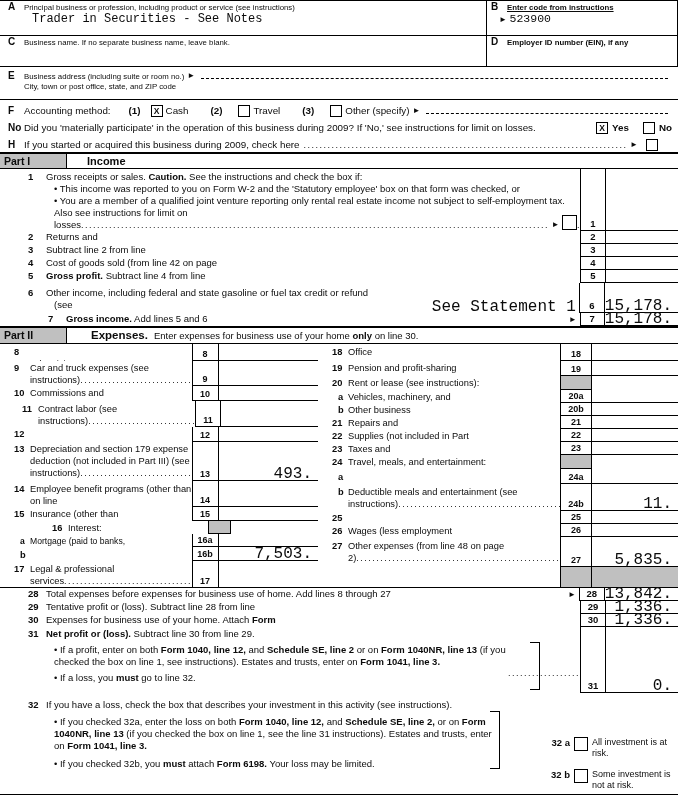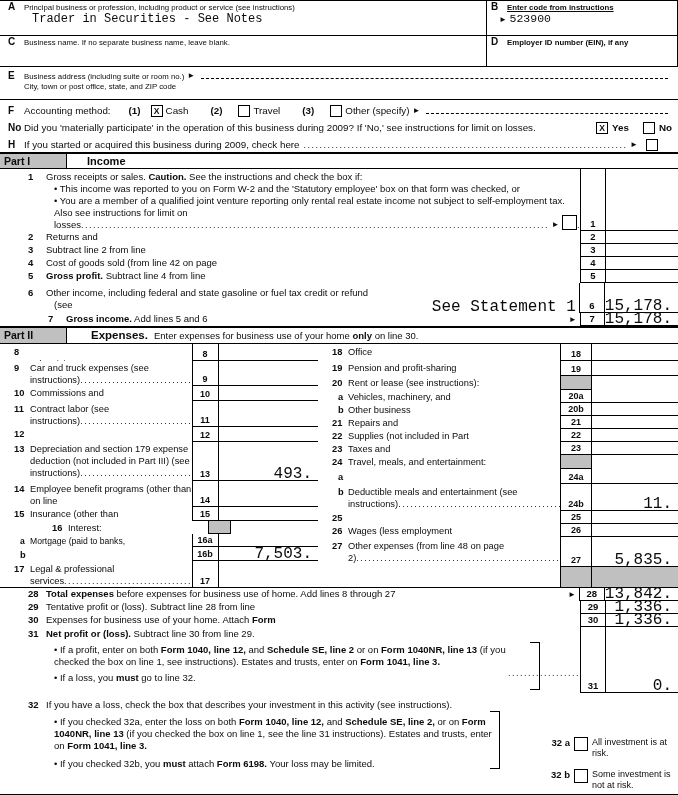--- a/index.html
+++ b/index.html
@@ -207,21 +207,21 @@
       <div class="xrow xbb" style="height:26px;">
         <div class="xt lt dotfill" style="max-height:26px;padding-top:1px;"><span class="lno">9</span><span>Car and truck expenses (see instructions)</span></div>
         <div class="xbox lbox">9</div>
         <div class="xamt lamt val"></div>
       </div>
       <div class="xrow xbb" style="height:15px;">
         <div class="xt lt dotfill" style="max-height:15px;padding-top:1px;"><span class="lno">10</span><span>Commissions and fees</span></div>
         <div class="xbox lbox">10</div>
         <div class="xamt lamt val"></div>
       </div>
-      <div class="xrow xbb" style="height:26px;">
+      <div class="xrow xbb" style="height:26px;padding-left:8px;">
         <div class="xt lt dotfill" style="max-height:26px;padding-top:2px;"><span class="lno">11</span><span>Contract labor (see instructions)</span></div>
         <div class="xbox lbox">11</div>
         <div class="xamt lamt val"></div>
       </div>
       <div class="xrow xbb" style="height:15px;">
         <div class="xt lt dotfill" style="max-height:15px;padding-top:1px;"><span class="lno">12</span><span>Depletion</span></div>
         <div class="xbox lbox">12</div>
         <div class="xamt lamt val"></div>
       </div>
       <div class="xrow xbb" style="height:48px;">
@@ -334,21 +334,21 @@
       </div>
       <div class="xrow" style="flex:1;">
         <div class="xt rt"></div>
         <div class="xbox rbox gray"></div>
         <div class="xamt ramt gray"></div>
       </div>
     </div>
   </div>
 
   <div class="p1row bb" style="height:13px;">
-    <div class="ctext dotfill" style="max-height:13px;"><span class="lno">28</span><span><span style="font-weight: bold; margin-top: 40px;">Total expenses</span><span> before expenses for business use of home. Add lines 8 through 27</span></span>
+    <div class="ctext dotfill" style="max-height:13px;"><span class="lno">28</span><span><span style="font-weight: normal; margin-top: 40px;">Total expenses</span><span> before expenses for business use of home. Add lines 8 through 27</span></span>
       <span class="endmark"><span class="arrow">►</span></span>
     </div>
     <div class="numbox">28</div>
     <div class="amt val">13,842.</div>
   </div>
   <div class="p1row bb" style="height:13px;">
     <div class="ctext dotfill" style="max-height:13px;"><span class="lno">29</span><span>Tentative profit or (loss). Subtract line 28 from line 7</span></div>
     <div class="numbox">29</div>
     <div class="amt val">1,336.</div>
   </div>

